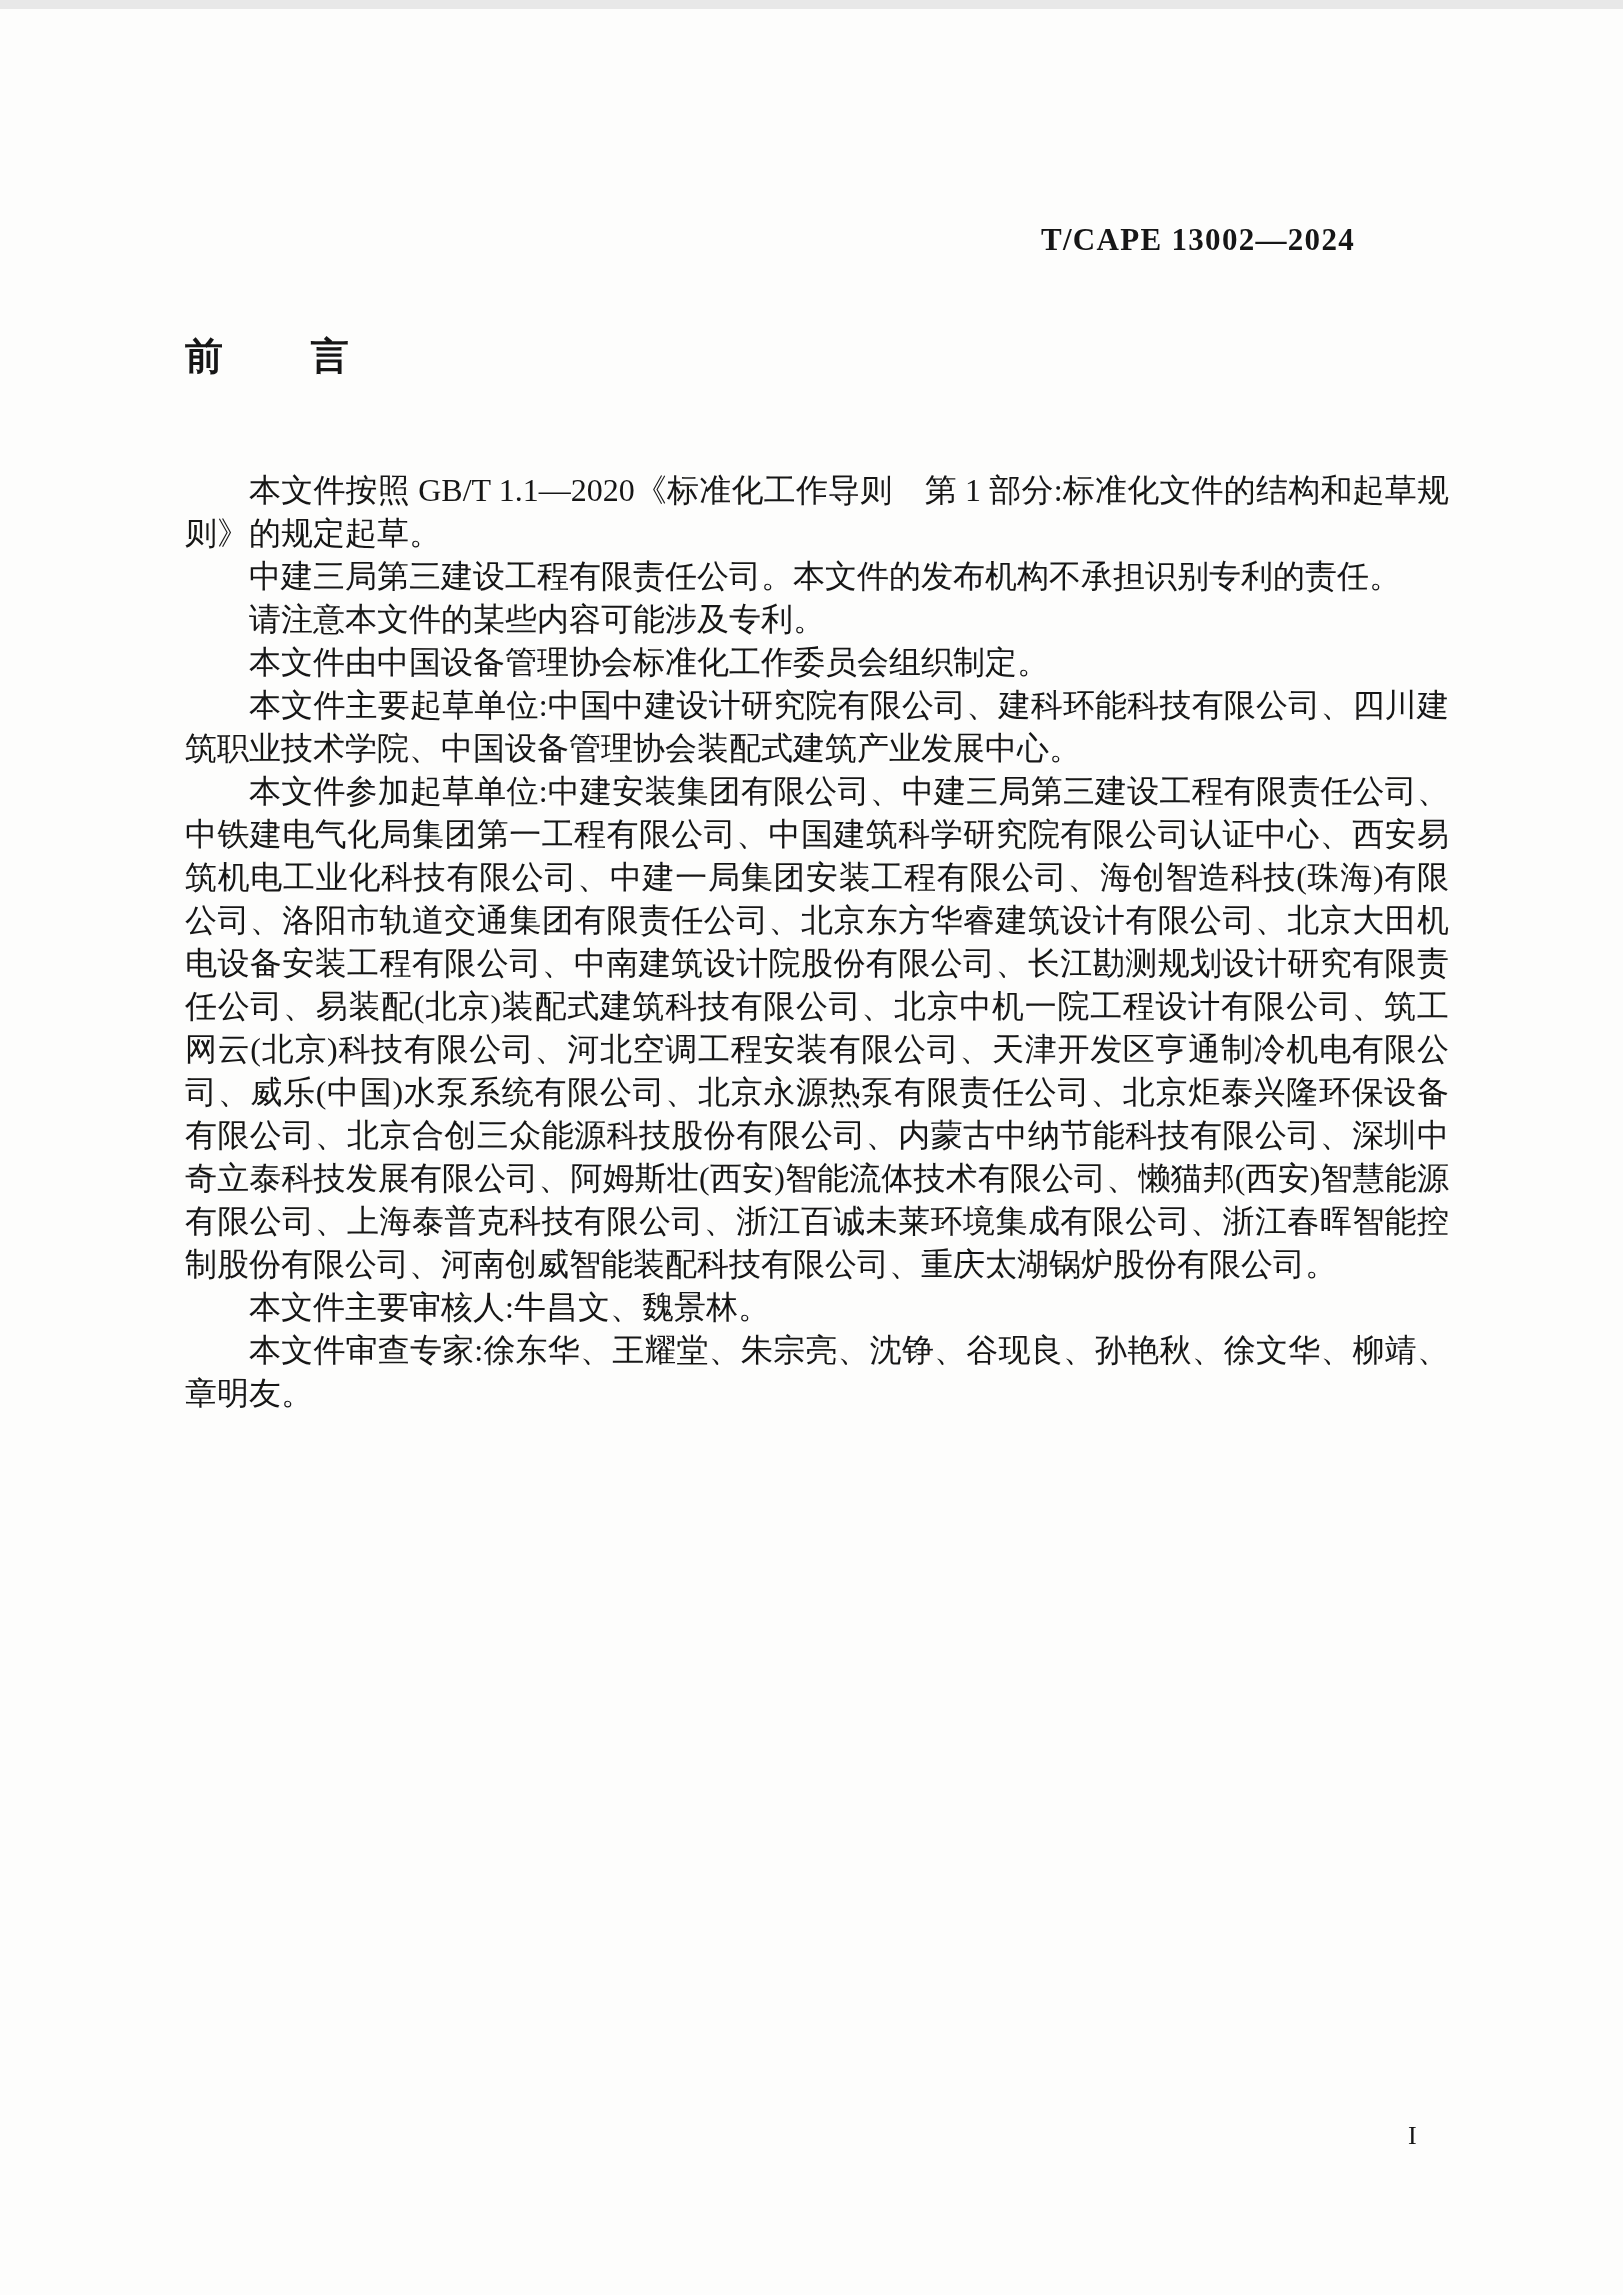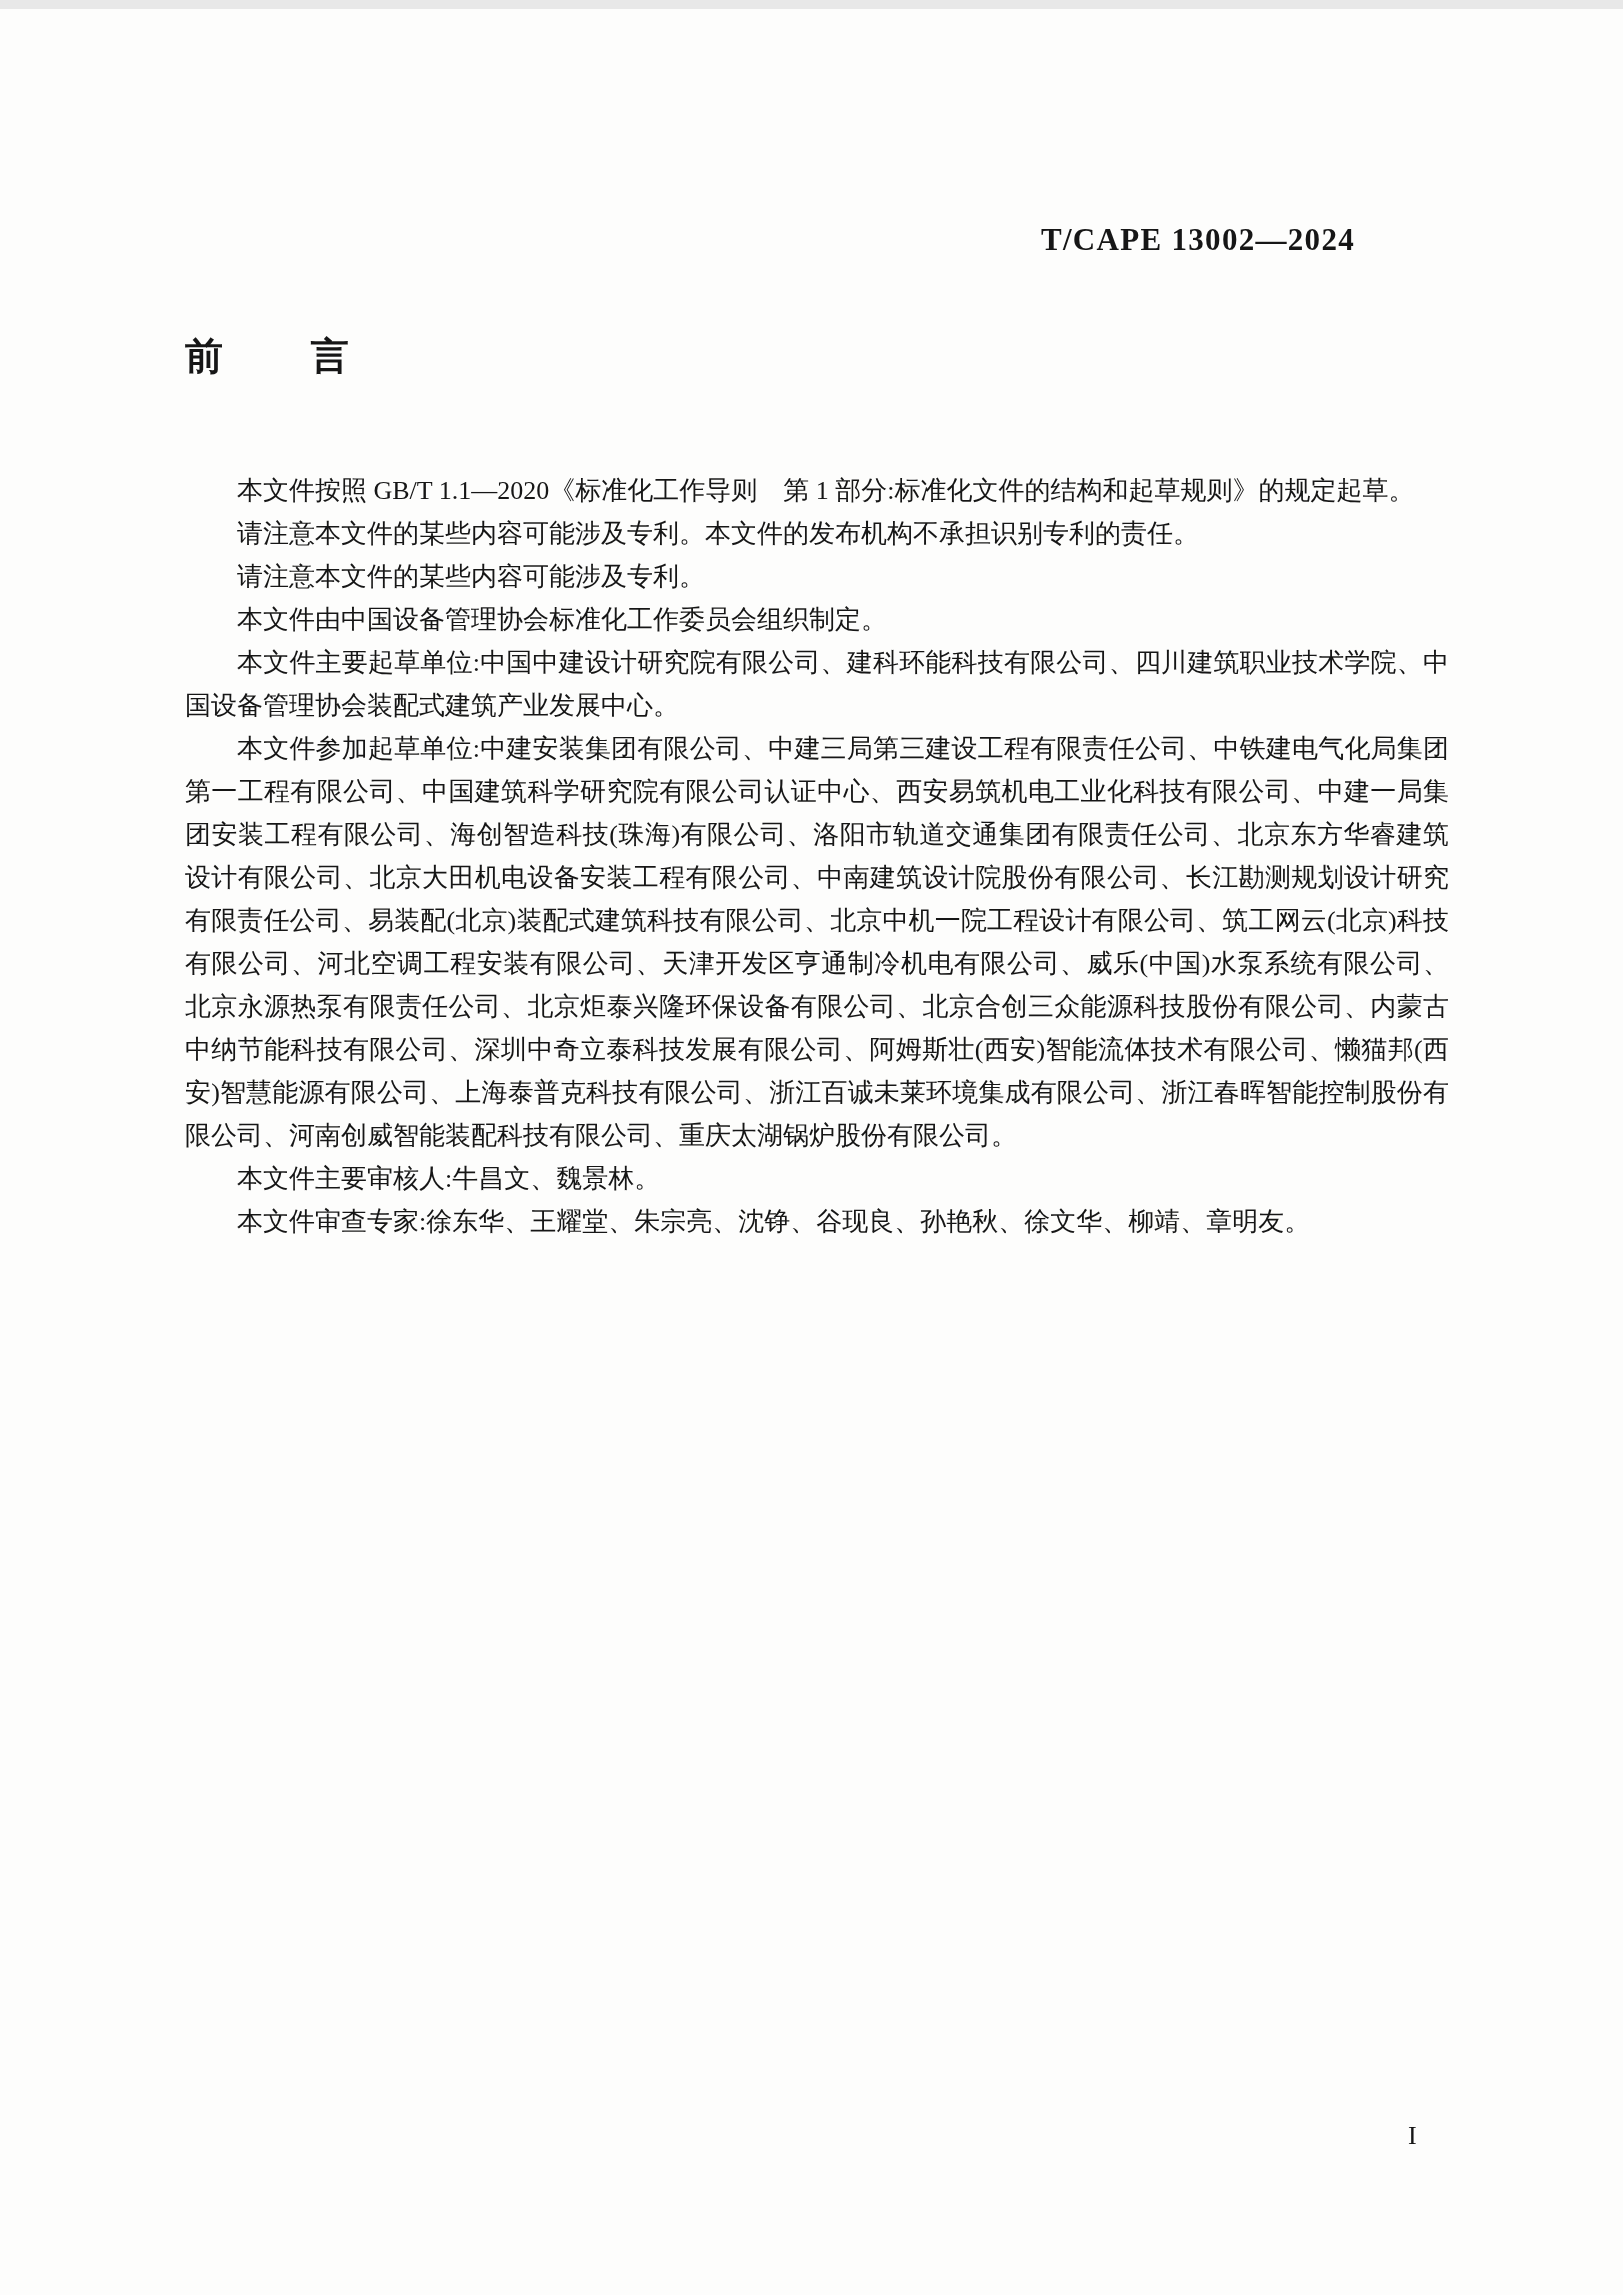--- a/index.html
+++ b/index.html
@@ -36,21 +36,21 @@
     font-size: 38px;
     font-weight: 700;
     font-family: "Liberation Sans", sans-serif;
     letter-spacing: 3.9px;
   }
   .foreword-body {
     position: absolute;
     top: 460px;
     left: 185px;
     width: 1264px;
-    font-size: 26px;
+    font-size: 32px;
     line-height: 43px;
     text-align: justify;
     text-justify: inter-ideograph;
   }
   .foreword-body p {
     margin: 0;
     padding: 0;
     text-indent: 2em;
   }
   .page-number {
@@ -65,21 +65,21 @@
 <body>
 
 <div class="page">
 
   <div class="doc-code">T/CAPE 13002—2024</div>
 
   <h1 class="page-title">前　　言</h1>
 
   <div class="foreword-body">
     <p>本文件按照 GB/T 1.1—2020《标准化工作导则　第 1 部分:标准化文件的结构和起草规则》的规定起草。</p>
-    <p>请注意本文件的某些内容可能涉及专利。本文件的发布机构不承担识别专利的责任。</p>
+    <p>中建三局第三建设工程有限责任公司。本文件的发布机构不承担识别专利的责任。</p>
     <p>请注意本文件的某些内容可能涉及专利。</p>
     <p>本文件由中国设备管理协会标准化工作委员会组织制定。</p>
     <p>本文件主要起草单位:中国中建设计研究院有限公司、建科环能科技有限公司、四川建筑职业技术学院、中国设备管理协会装配式建筑产业发展中心。</p>
     <p>本文件参加起草单位:中建安装集团有限公司、中建三局第三建设工程有限责任公司、中铁建电气化局集团第一工程有限公司、中国建筑科学研究院有限公司认证中心、西安易筑机电工业化科技有限公司、中建一局集团安装工程有限公司、海创智造科技(珠海)有限公司、洛阳市轨道交通集团有限责任公司、北京东方华睿建筑设计有限公司、北京大田机电设备安装工程有限公司、中南建筑设计院股份有限公司、长江勘测规划设计研究有限责任公司、易装配(北京)装配式建筑科技有限公司、北京中机一院工程设计有限公司、筑工网云(北京)科技有限公司、河北空调工程安装有限公司、天津开发区亨通制冷机电有限公司、威乐(中国)水泵系统有限公司、北京永源热泵有限责任公司、北京炬泰兴隆环保设备有限公司、北京合创三众能源科技股份有限公司、内蒙古中纳节能科技有限公司、深圳中奇立泰科技发展有限公司、阿姆斯壮(西安)智能流体技术有限公司、懒猫邦(西安)智慧能源有限公司、上海泰普克科技有限公司、浙江百诚未莱环境集成有限公司、浙江春晖智能控制股份有限公司、河南创威智能装配科技有限公司、重庆太湖锅炉股份有限公司。</p>
     <p>本文件主要审核人:牛昌文、魏景林。</p>
     <p>本文件审查专家:徐东华、王耀堂、朱宗亮、沈铮、谷现良、孙艳秋、徐文华、柳靖、章明友。</p>
   </div>
 
   <div class="page-number">I</div>
 

